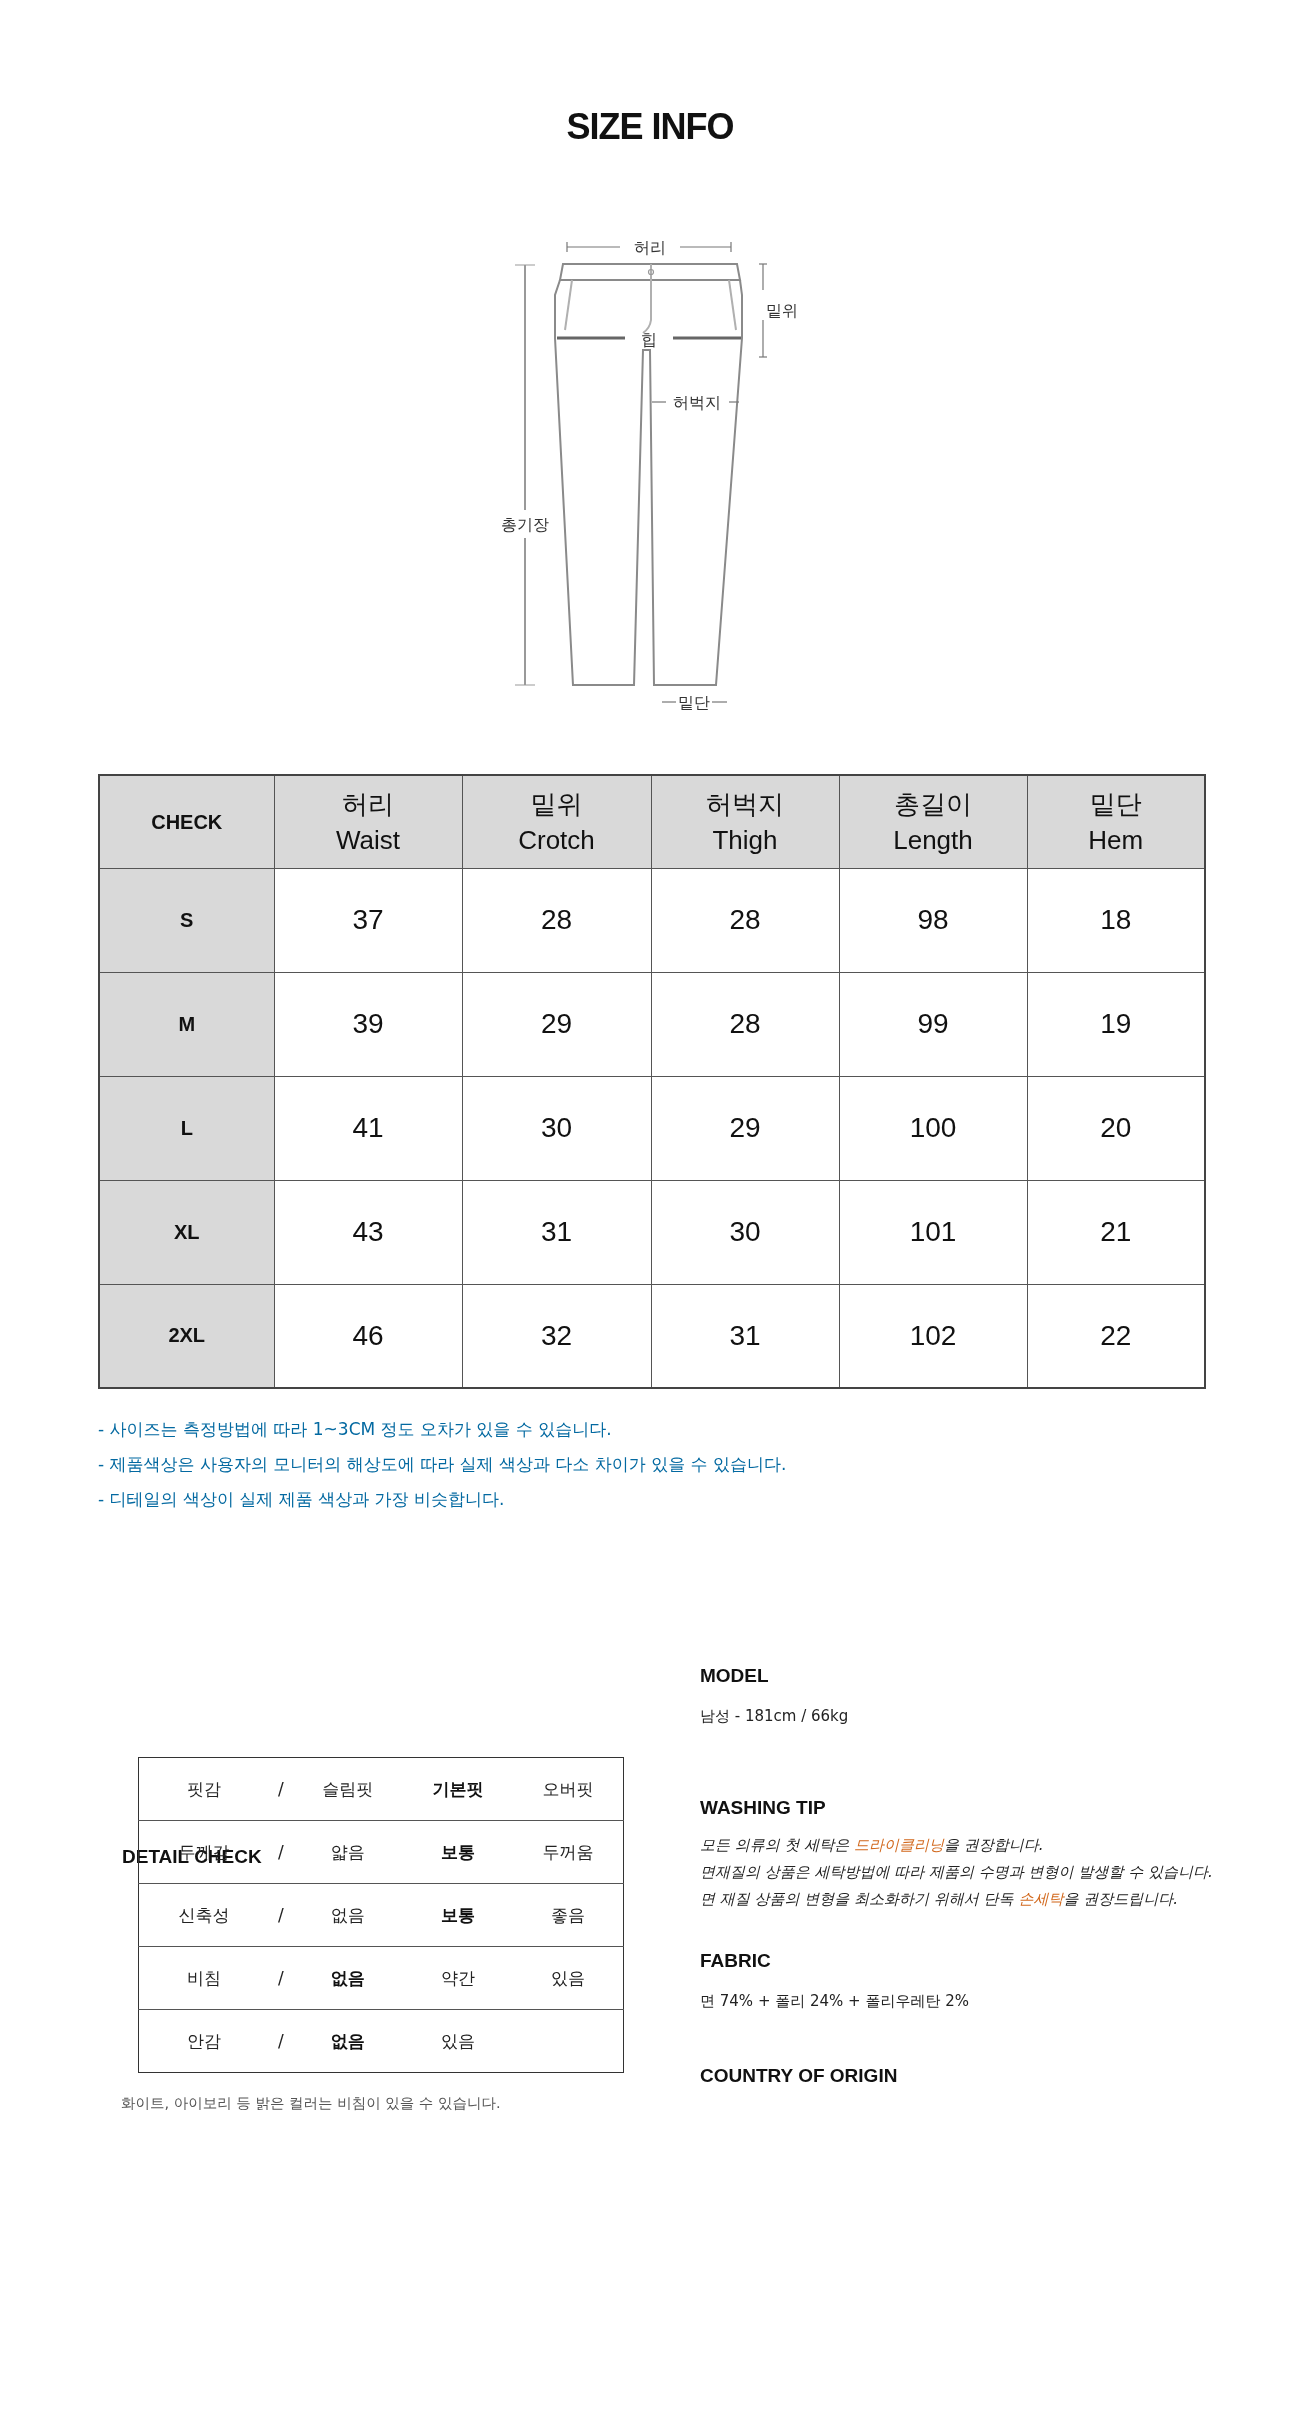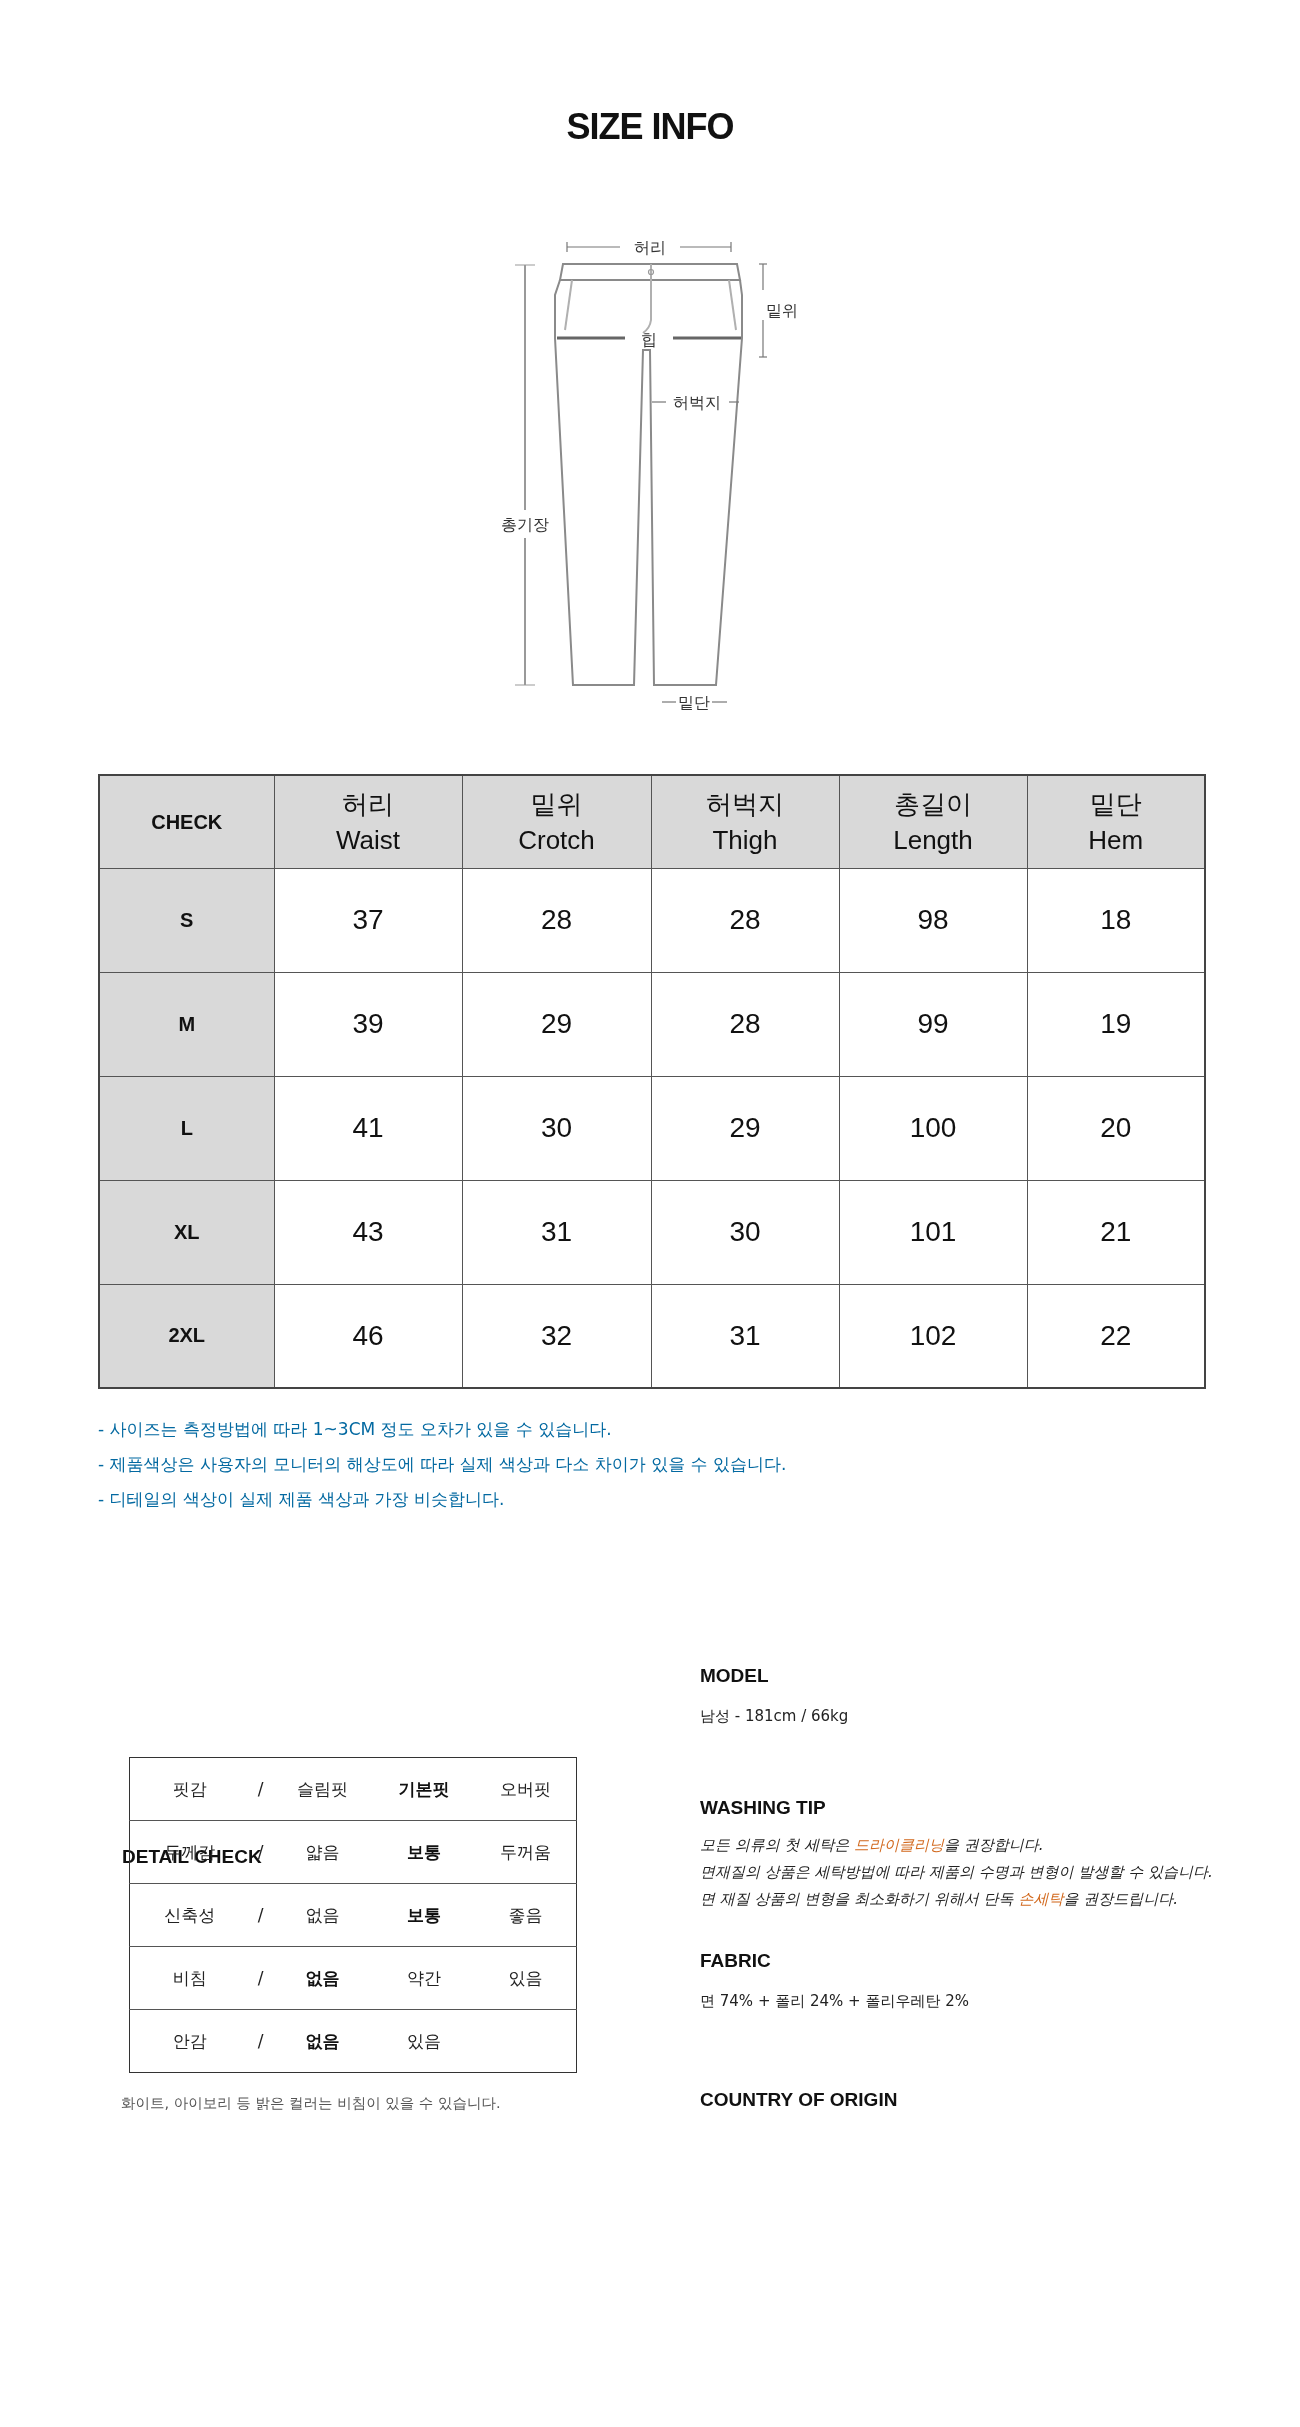--- a/index.html
+++ b/index.html
@@ -23,40 +23,40 @@
   .size-table col.c2 { width: 189px; }
   .size-table col.c3 { width: 188px; }
   .size-table col.c4 { width: 188px; }
   .size-table col.c5 { width: 178px; }
   .hdr-ko, .hdr-en { display: block; }
 
   .notes { position: absolute; left: 98px; top: 1412px; }
   .notes p { font-size: 17px; line-height: 35px; color: #0369a1; }
 
   .detail-title { position: absolute; left: 122px; top: 1803px; font-size: 19px; font-weight: bold; color: #111; font-family: "Liberation Sans", sans-serif; margin-top: 43px; }
-  .detail-table { position: absolute; left: 129px; top: 1757px; width: 448px; border: 1.5px solid #333; border-collapse: collapse; }
+  .detail-table { position: absolute; left: 138px; top: 1757px; width: 486px; border: 1.5px solid #333; border-collapse: collapse; }
   .detail-table td { height: 63px; border-top: 1.5px solid #555; font-size: 17px; color: #222; text-align: center; }
   .detail-table tr:first-child td { border-top: none; }
   .detail-table td.cat { width: 110px; }
   .detail-table td.slash { width: 20px; }
   .detail-table td.opt { width: 93px; }
   .detail-table td.sel { font-weight: bold; color: #111; }
   .detail-note { position: absolute; left: 121px; top: 2074px; font-size: 14.5px; color: #555; margin-top: 20px; }
 
   .info { position: absolute; left: 700px; top: 1665px; width: 520px; }
   .info h3 { font-size: 19px; font-weight: bold; color: #111; font-family: "Liberation Sans", sans-serif; }
   .info p { font-size: 15px; line-height: 27px; color: #222; }
   .info .hl { color: #d2691e; }
   .blk-model h3 { margin-top: 0; }
   .blk-model p { margin-top: 16px; }
   .blk-wash { margin-top: 67px; }
   .blk-wash .lines { margin-top: 13px; font-style: italic; }
   .blk-fabric { margin-top: 37px; }
   .blk-fabric p { margin-top: 16px; }
-  .blk-origin { margin-top: 74px; }
+  .blk-origin { margin-top: 50px; }
   .blk-origin p { margin-top: 16px; }
 </style>
 </head>
 <body>
 
 <h1 class="title">SIZE INFO</h1>
 
 <div class="diagram">
   <svg viewBox="0 0 320 500" xmlns="http://www.w3.org/2000/svg">
     <g fill="none" stroke="#8a8a8a" stroke-width="2">

